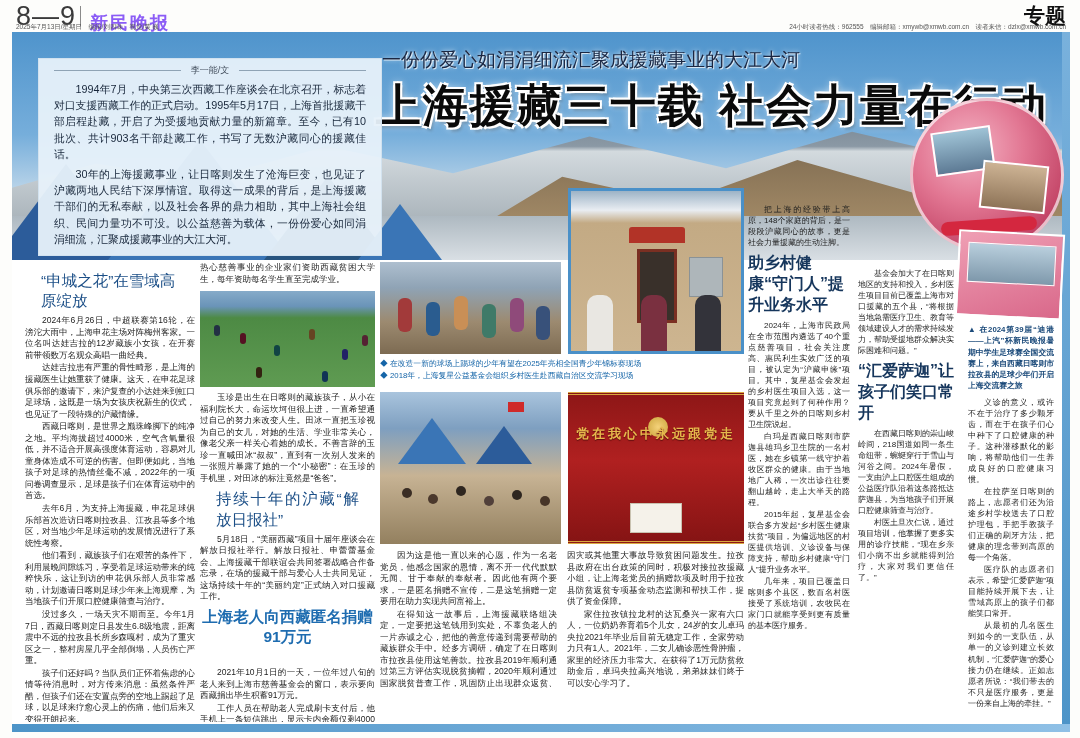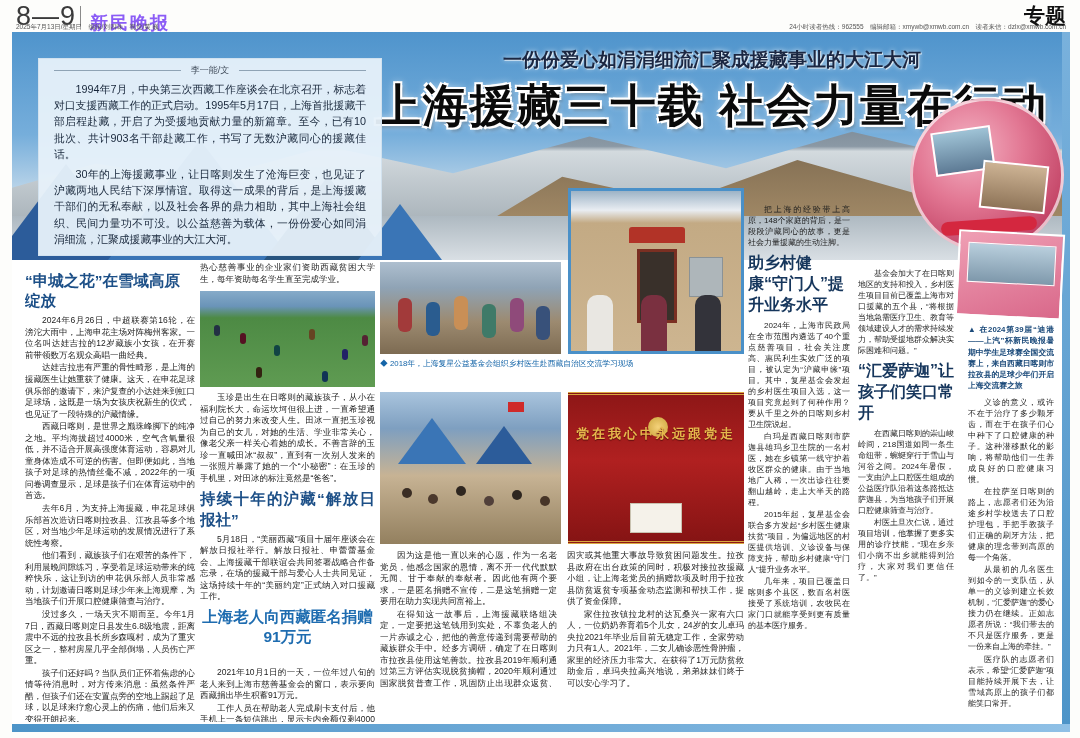--- a/index.html
+++ b/index.html
@@ -29,22 +29,22 @@
   .hill{position:absolute;right:0;bottom:30px;width:56%;height:92px;
         background:linear-gradient(180deg,#7d6a50,#a58c68);
         clip-path:polygon(0 100%,15% 42%,35% 70%,55% 24%,75% 60%,100% 34%,100% 100%);}
   .ground{position:absolute;left:0;bottom:0;width:100%;height:44px;
           background:linear-gradient(180deg,#aeb9c1,#d9dfe4);}
   .tent{position:absolute;bottom:0;width:0;height:0;}
   .t1{left:-18px;border-left:72px solid transparent;border-right:72px solid transparent;border-bottom:96px solid #2c5c9a;}
   .t2{left:96px;border-left:92px solid transparent;border-right:92px solid transparent;border-bottom:120px solid #3a75b6;}
   .t3{left:252px;border-left:64px solid transparent;border-right:64px solid transparent;border-bottom:84px solid #27547f;}
   .t4{left:346px;border-left:42px solid transparent;border-right:42px solid transparent;border-bottom:56px solid #3a75b6;}
-  .kicker{position:absolute;left:370px;top:15px;width:660px;text-align:center;
-          font-size:19px;font-weight:700;color:#1b2742;
+  .kicker{position:absolute;left:370px;top:15px;width:660px;text-align:left;
+          font-size:19px;font-weight:400;color:#1b2742;
           text-shadow:0 0 5px rgba(255,255,255,.8),1px 1px 0 rgba(255,255,255,.7);}
   .headline{position:absolute;left:358px;top:44px;width:684px;text-align:center;
             font-size:45px;font-weight:900;color:#0a0a0a;letter-spacing:2px;
             text-shadow:-2px -2px 0 #fff,2px -2px 0 #fff,-2px 2px 0 #fff,2px 2px 0 #fff,0 0 9px rgba(255,255,255,.95),3px 4px 3px rgba(0,0,0,.25);}
   .introbox{position:absolute;left:26px;top:26px;width:344px;height:198px;overflow:hidden;
             background:rgba(231,241,250,.95);border:1px solid #d2e2ef;padding:5px 15px 8px;}
   .byline-row{display:flex;align-items:center;gap:10px;font-size:9px;color:#44505e;}
   .byline-row .ln{flex:1;height:1px;background:#8fa3b5;}
   .introbox p{margin:4px 0 0;text-indent:2em;font-size:10.8px;line-height:1.5;
               text-align:justify;color:#17263a;}
@@ -61,21 +61,21 @@
   .collage-card{position:absolute;left:945px;top:200px;width:106px;height:86px;transform:rotate(3deg);
                 background:linear-gradient(160deg,#ef9fb4,#d9688a);border:2px solid #fff;}
   .collage-card .mini{position:absolute;left:8px;top:10px;width:88px;height:40px;
                       background:linear-gradient(180deg,#b9cfdd,#7e98ab);border:1px solid #fff;}
   
   .col{position:absolute;overflow:hidden;}
   .body{font-size:8.5px;line-height:1.36;text-align:justify;color:#1d1d1d;}
   .body p{margin:0 0 1px;text-indent:2em;}
   .body-sm{font-size:8px;line-height:1.38;text-align:justify;color:#1d1d1d;}
   .body-sm p{margin:0 0 1px;text-indent:2em;}
-  .h-blue{font-size:15.5px;font-weight:700;color:#1c4f87;line-height:1.3;margin:5px 0 4px;}
+  .h-blue{font-size:15.5px;font-weight:400;color:#1c4f87;line-height:1.3;margin:5px 16px 4px;}
   .h-bright{font-size:15.5px;font-weight:700;color:#1e6cb0;line-height:1.3;margin:5px 0 20px;text-align:center;}
   .h-right{font-size:16px;font-weight:700;color:#16365c;line-height:1.3;margin:5px 0 4px;}
   .cap-blue{font-size:7.8px;color:#1565a8;line-height:1.5;}
   .cap-tri{font-size:7.8px;font-weight:700;color:#1b4a7a;line-height:1.45;text-align:justify;}
   
   .photo{position:absolute;overflow:hidden;}
   .ph-football{background:linear-gradient(180deg,#86abc9 0%,#6a94b8 16%,#4d8a44 28%,#5f9b52 100%);}
   .ph-football::after{content:"";position:absolute;left:14px;top:34px;width:6px;height:11px;border-radius:3px;background:#233044;
      box-shadow:26px 8px 0 #512,60px 20px 0 #144,95px 4px 0 #642,128px 24px 0 #226,148px 10px 0 #523,42px 42px 0 #321,108px 46px 0 #135;}
   .ph-group{background:linear-gradient(180deg,#aebfcf 0%,#8fa3b5 28%,#9c8a70 65%,#7d6b52 100%);}
@@ -192,20 +192,21 @@
   <div class="photo ph-group" style="left:368px;top:230px;width:181px;height:92px;" data-name="photo-group-traditional-dress"></div>
   <div class="photo ph-building" style="left:556px;top:156px;width:176px;height:166px;" data-name="photo-three-people-at-clinic">
     <div class="sign" data-name="red-sign"></div>
     <div class="door" data-name="doorway"></div>
     <div class="plaque" data-name="wall-plaque"></div>
     <div class="fg f1" data-name="figure"></div>
     <div class="fg f2" data-name="figure"></div>
     <div class="fg f3" data-name="figure"></div>
   </div>
   <div class="col cap-blue" style="left:368px;top:326px;width:364px;height:30px;" data-name="photo-captions">
+    <div data-name="photo-caption-line1">◆ 在改造一新的球场上踢球的少年有望在2025年亮相全国青少年锦标赛现场</div>
     <div data-name="photo-caption-line2">◆ 2018年，上海复星公益基金会组织乡村医生赴西藏自治区交流学习现场</div>
   </div>
   <div class="photo ph-crowd" style="left:368px;top:360px;width:181px;height:152px;" data-name="photo-relief-camp-crowd">
     <div class="flag" data-name="red-flag"></div>
     <div class="heads" data-name="crowd-figures"></div>
   </div>
   <div class="photo ph-banner" style="left:556px;top:360px;width:176px;height:152px;" data-name="photo-red-banner">
     <span class="gold g1" data-name="banner-gold-text-left">党在我心中</span>
     <span class="emblem" data-name="gold-emblem"></span>
     <span class="gold g2" data-name="banner-gold-text-right">永远跟党走</span>
@@ -239,18 +240,18 @@
         <p data-name="paragraph">在西藏日喀则的崇山峻岭间，218国道如同一条生命纽带，蜿蜒穿行于雪山与河谷之间。2024年暑假，一支由沪上口腔医生组成的公益医疗队沿着这条路抵达萨迦县，为当地孩子们开展口腔健康筛查与治疗。</p>
         <p data-name="paragraph">村医土旦次仁说，通过项目培训，他掌握了更多实用的诊疗技能，“现在乡亲们小病不出乡就能得到治疗，大家对我们更信任了。”</p>
       </div>
   </div>
 
   <div class="col" style="left:956px;top:292px;width:86px;height:400px;" data-name="column-7">
     <div class="cap-tri" data-name="collage-caption">▲ 在2024第39届“迪港——上汽”杯新民晚报暑期中学生足球赛全国交流赛上，来自西藏日喀则市拉孜县的足球少年们开启上海交流赛之旅</div>
     <div class="body-sm" style="margin-top:5px;" data-name="article5-continued-body">
         <p data-name="paragraph">义诊的意义，或许不在于治疗了多少颗牙齿，而在于在孩子们心中种下了口腔健康的种子。这种潜移默化的影响，将帮助他们一生养成良好的口腔健康习惯。</p>
         <p data-name="paragraph">在拉萨至日喀则的路上，志愿者们还为沿途乡村学校送去了口腔护理包，手把手教孩子们正确的刷牙方法，把健康的理念带到高原的每一个角落。</p>
+        <p data-name="paragraph">医疗队的志愿者们表示，希望“汇爱萨迦”项目能持续开展下去，让雪域高原上的孩子们都能笑口常开。</p>
         <p data-name="paragraph">从最初的几名医生到如今的一支队伍，从单一的义诊到建立长效机制，“汇爱萨迦”的爱心接力仍在继续。正如志愿者所说：“我们带去的不只是医疗服务，更是一份来自上海的牵挂。”</p>
-        <p data-name="paragraph">医疗队的志愿者们表示，希望“汇爱萨迦”项目能持续开展下去，让雪域高原上的孩子们都能笑口常开。</p>
       </div>
   </div>
 
 </div>
 
 </body></html>

